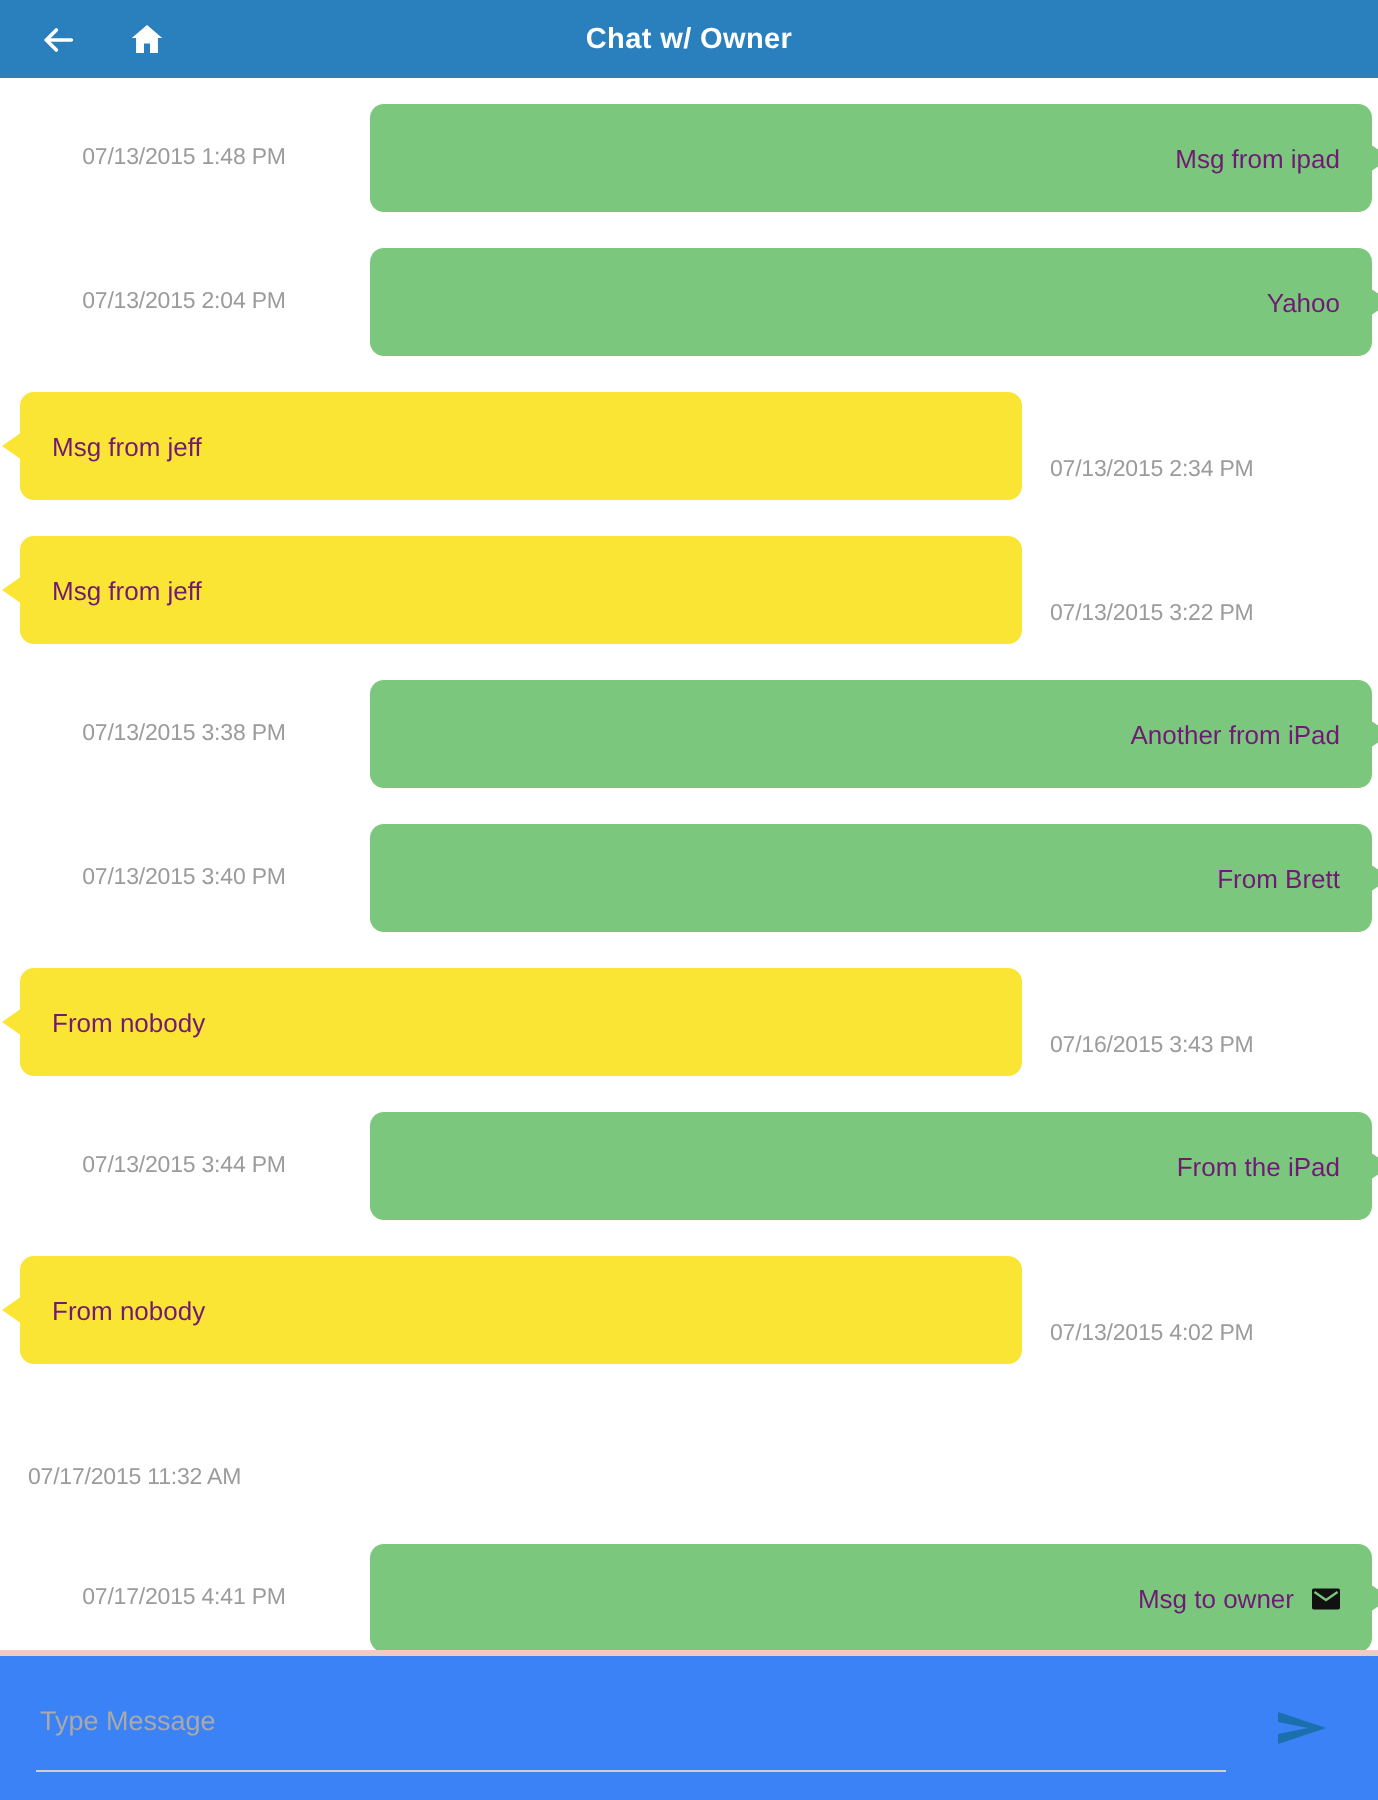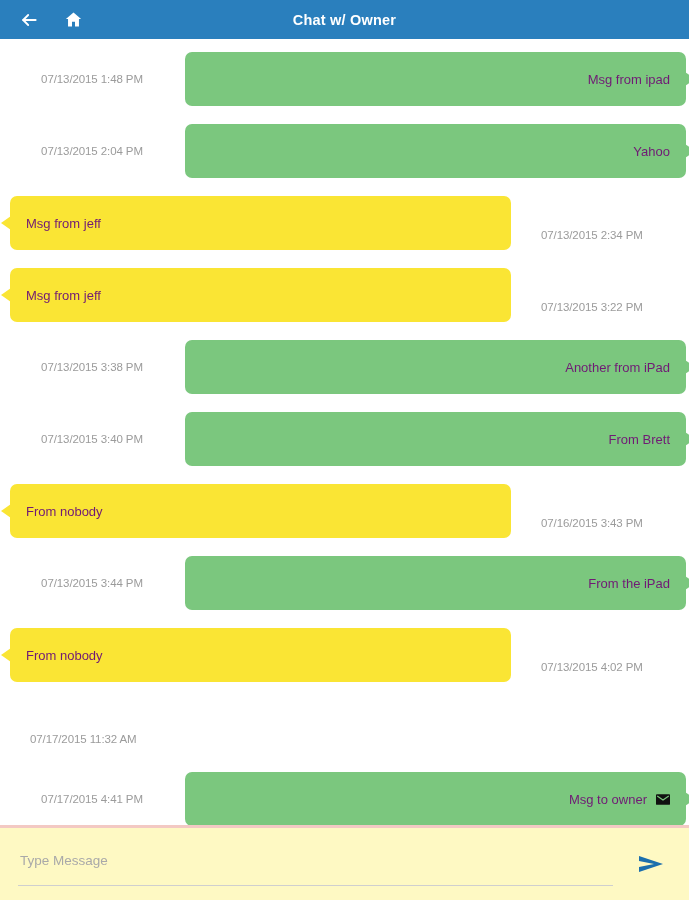--- a/index.html
+++ b/index.html
@@ -89,21 +89,21 @@
   }
   .ts-left {
     width: 182px;
     flex: 0 0 182px;
     text-align: center;
     padding-right: 4px;
     box-sizing: border-box;
   }
   .ts-right {
     flex: 0 0 auto;
-    padding-left: 30px;
+    padding-left: 14px;
     text-align: left;
     margin-top: 24px;
   }
 
   
   .bubble {
     position: relative;
     box-sizing: border-box;
     border-radius: 7px;
     min-height: 54px;
@@ -180,21 +180,21 @@
   
   .composer-divider {
     height: 3px;
     min-height: 3px;
     background: #f3c9c3;
     width: 100%;
   }
   .composer {
     height: 72px;
     min-height: 72px;
-    background: #fef9c3;
+    background: #3b82f6;
     display: flex;
     align-items: center;
     padding: 0 18px;
     box-sizing: border-box;
   }
   .composer-field {
     flex: 1 1 auto;
     position: relative;
     height: 42px;
     display: flex;

